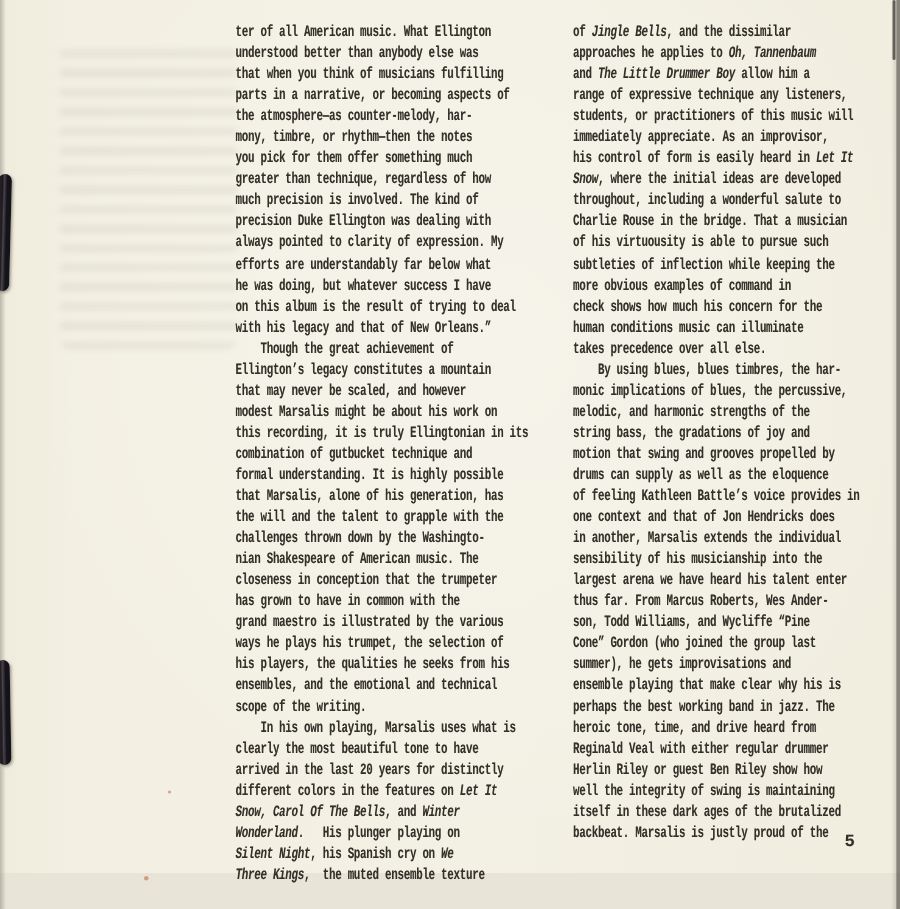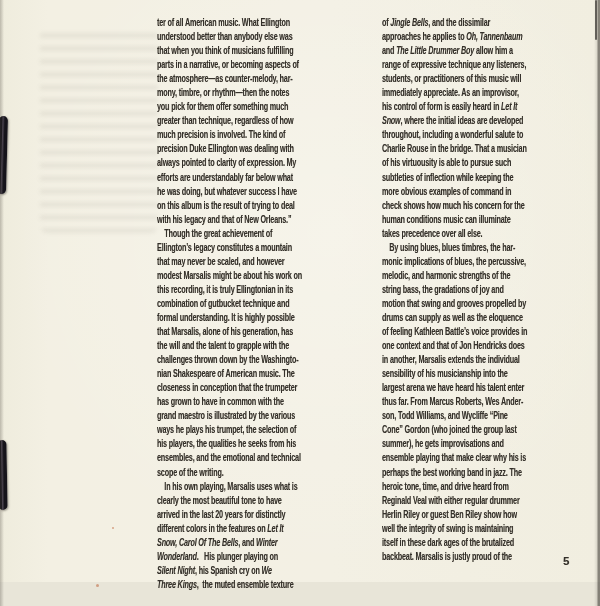--- a/index.html
+++ b/index.html
@@ -11,21 +11,21 @@
     background: #e8e5d8;
   }
   .page {
     position: absolute;
     left: 0; top: 0;
     width: 600px;
     height: 582px;
     background:
       radial-gradient(ellipse at 55% 40%, rgba(255,255,252,0.25), rgba(0,0,0,0) 70%),
       linear-gradient(90deg, #efecdd 0%, #f3f0e3 8%, #f3f0e4 55%, #f1eee0 100%);
-    font-family: Liberation Sans, sans-serif;
+    font-family: Liberation Mono, monospace;
   }
   
   .edge-left {
     position: absolute;
     left: 0; top: 0;
     width: 4px; height: 606px;
     background: linear-gradient(to right, rgba(70,64,56,0.30), rgba(70,64,56,0.0));
   }
   .edge-right {
     position: absolute;

